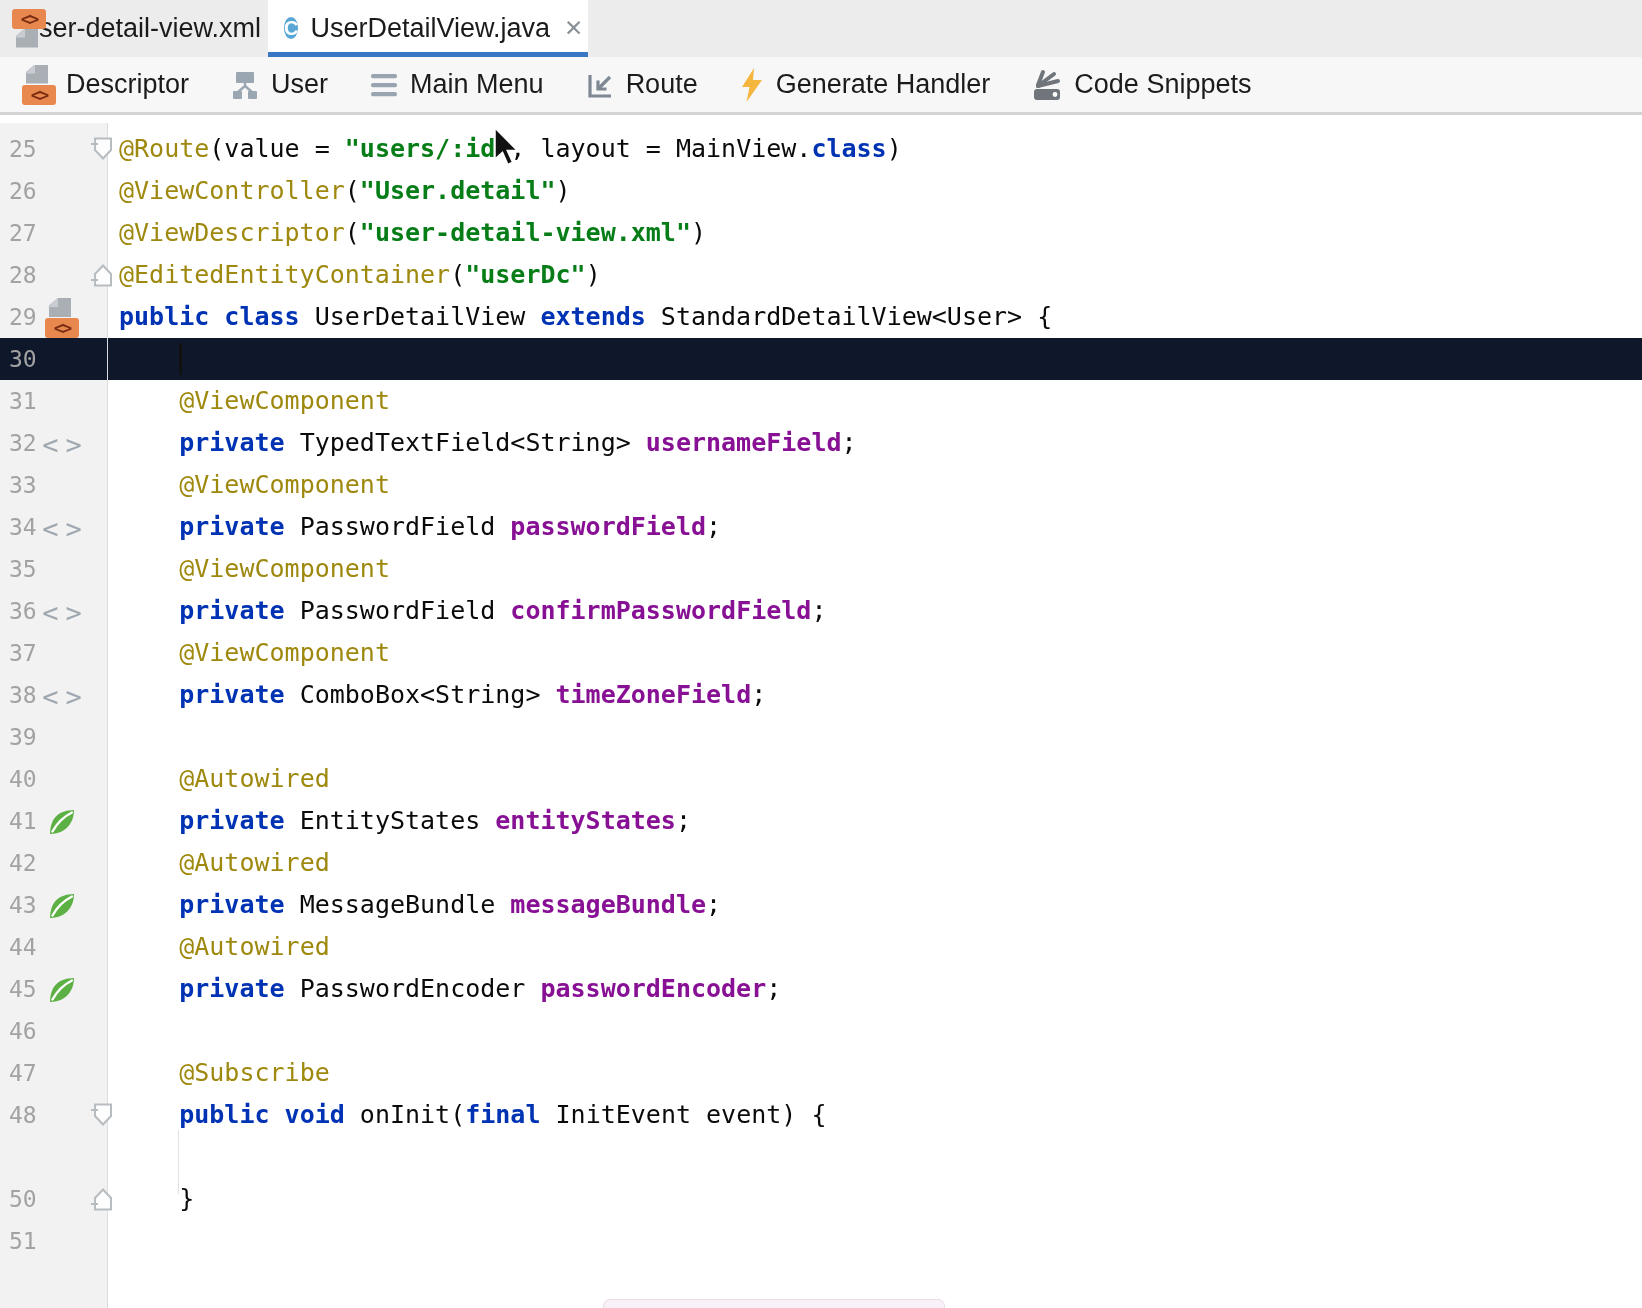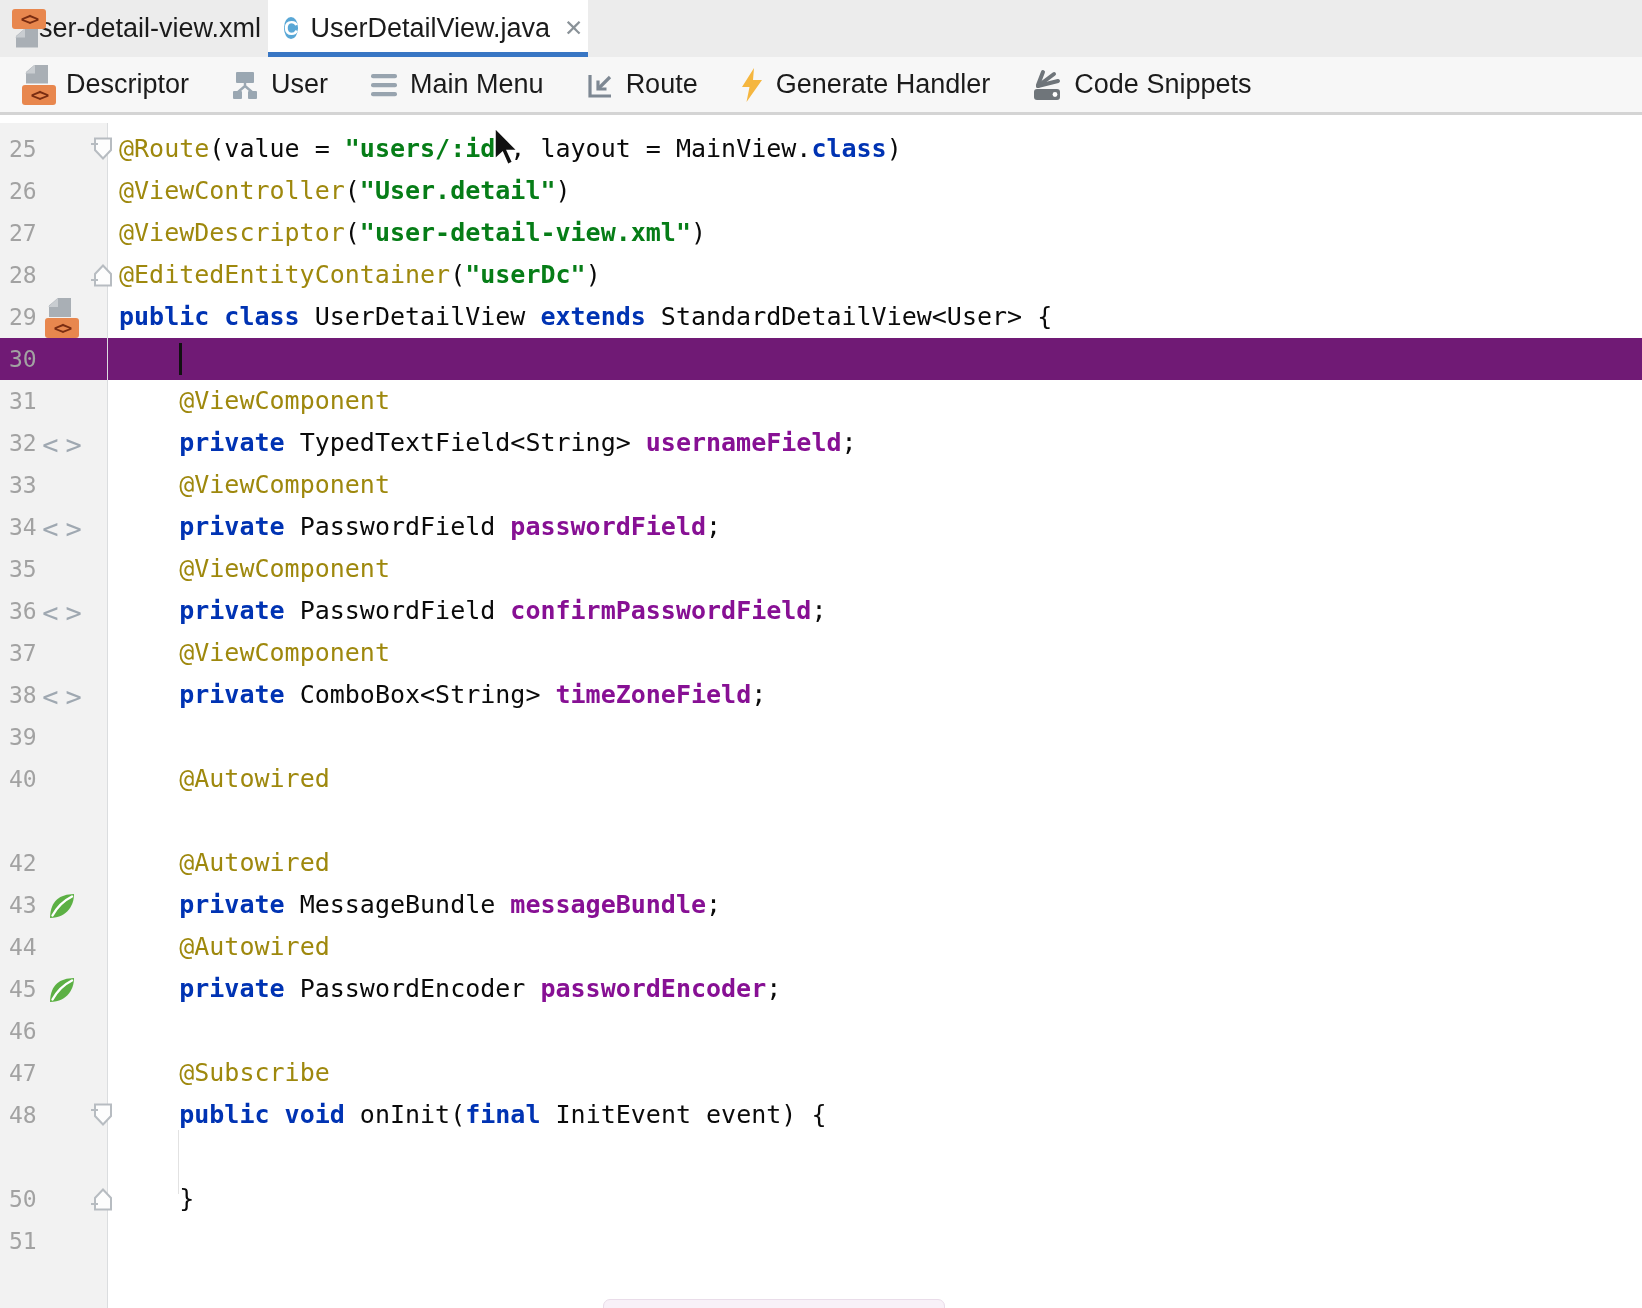--- a/index.html
+++ b/index.html
@@ -19,21 +19,21 @@
   .toolbar{position:absolute;top:57px;left:0;width:1642px;height:55px;background:#F7F7F7;
            border-bottom:3px solid #D4D4D4;display:flex;align-items:center;padding-left:22px;
            gap:40px;box-sizing:content-box;}
   .titem{display:flex;align-items:center;gap:10px;font-size:27px;color:#1b1b1b;white-space:nowrap;}
 
   
   .editor{position:absolute;top:123px;left:0;width:1642px;height:1193px;background:#ffffff;}
   .gutterbg{position:absolute;left:0;top:0;bottom:0;width:107px;background:#F2F2F2;}
   .gsep{position:absolute;left:107px;top:0;bottom:0;width:1px;background:#DBDDDF;z-index:5;}
   .row{position:absolute;left:0;width:1642px;height:42px;}
-  .row.current{background:#701a75;}
+  .row.current{background:#0f172a;}
   .lnum{position:absolute;left:9px;top:0;height:42px;line-height:42px;
         font-family:"DejaVu Sans Mono",monospace;font-size:23px;color:#A2A2A2;}
   .codeline{position:absolute;left:119px;top:0;height:42px;line-height:42px;
         font-family:"DejaVu Sans Mono",monospace;font-size:25px;color:#0a0a0a;white-space:pre;}
   .s-ann{color:#9E880D;}
   .s-kw{color:#0033B3;font-weight:bold;}
   .s-str{color:#067D17;font-weight:bold;}
   .s-field{color:#871094;font-weight:bold;margin-top:37px;}
   .s-it{font-style:italic;}
   .gicon{position:absolute;left:42px;top:4px;width:40px;height:36px;display:flex;
@@ -233,20 +233,30 @@
       <span class="codeline"><span>    </span><span class="s-kw">private</span><span> ComboBox&lt;String&gt; </span><span class="s-field">timeZoneField</span><span>;</span></span>
     </div>
     <div class="row" style="top: 593px;">
       <span class="lnum">39</span>
       <span class="codeline"></span>
     </div>
     <div class="row" style="top: 635px;">
       <span class="lnum">40</span>
       <span class="codeline"><span>    </span><span class="s-ann">@Autowired</span></span>
     </div>
+    <div class="row" style="top: 677px;">
+      <span class="lnum">41</span>
+      <span class="gicon">
+        <svg width="30" height="30" viewBox="0 0 30 30">
+          <path d="M27 3 C13 3.5 3.5 9 3 27 C21.5 26.5 27 13 27 3 Z" fill="#5CB044"></path>
+          <path d="M5.5 24.5 C11 14.5 19 8.5 25 5.5" stroke="#fff" stroke-width="2.4" fill="none" stroke-linecap="round"></path>
+        </svg>
+      </span>
+      <span class="codeline"><span>    </span><span class="s-kw">private</span><span> EntityStates </span><span class="s-field">entityStates</span><span>;</span></span>
+    </div>
     <div class="row" style="top: 719px;">
       <span class="lnum">42</span>
       <span class="codeline"><span>    </span><span class="s-ann">@Autowired</span></span>
     </div>
     <div class="row" style="top: 761px;">
       <span class="lnum">43</span>
       <span class="gicon">
         <svg width="30" height="30" viewBox="0 0 30 30">
           <path d="M27 3 C13 3.5 3.5 9 3 27 C21.5 26.5 27 13 27 3 Z" fill="#5CB044"></path>
           <path d="M5.5 24.5 C11 14.5 19 8.5 25 5.5" stroke="#fff" stroke-width="2.4" fill="none" stroke-linecap="round"></path>

